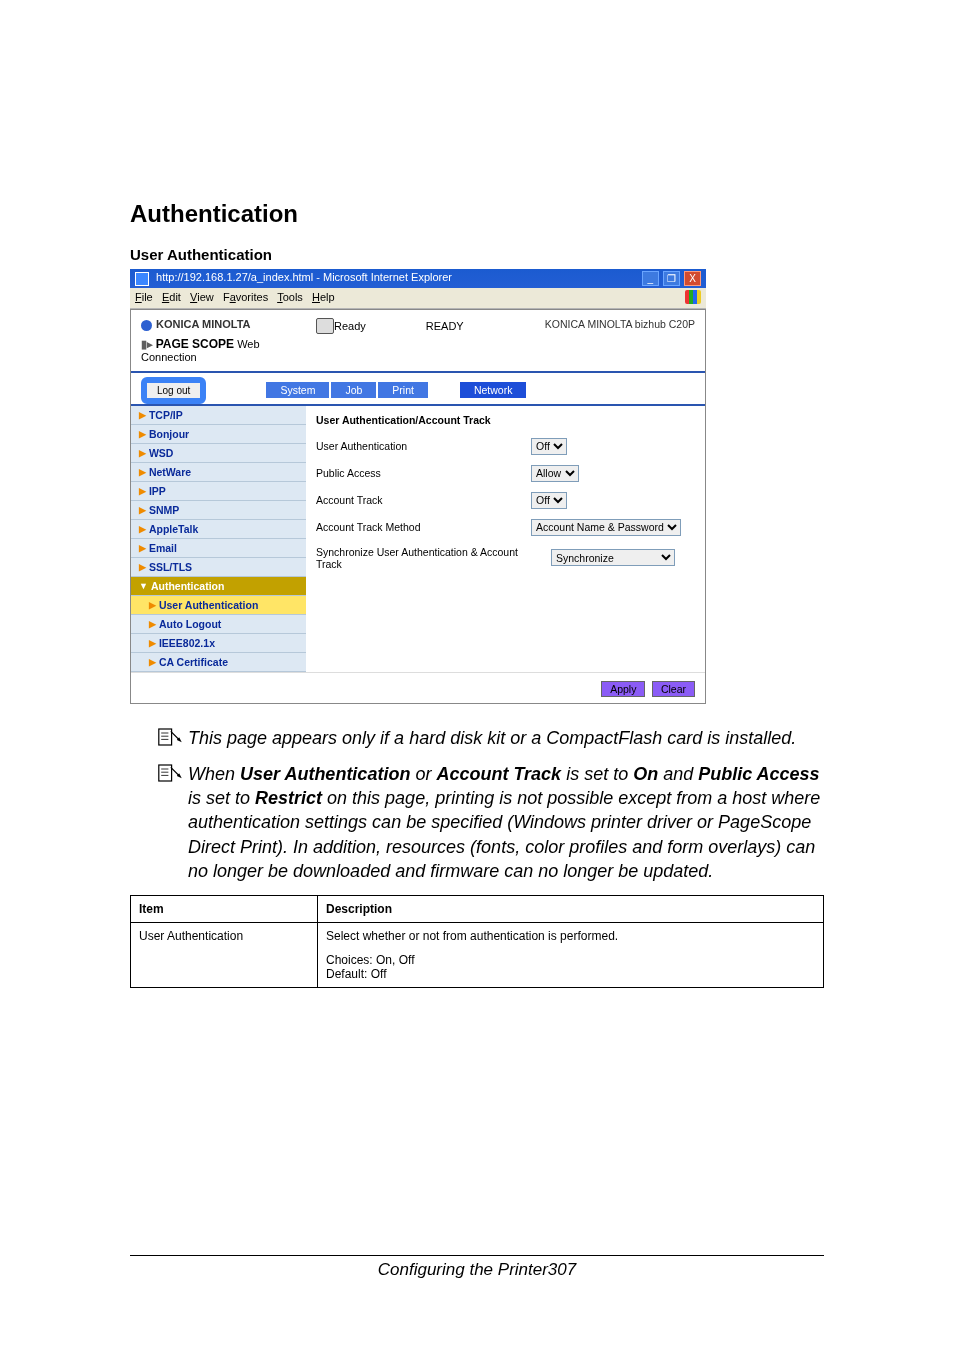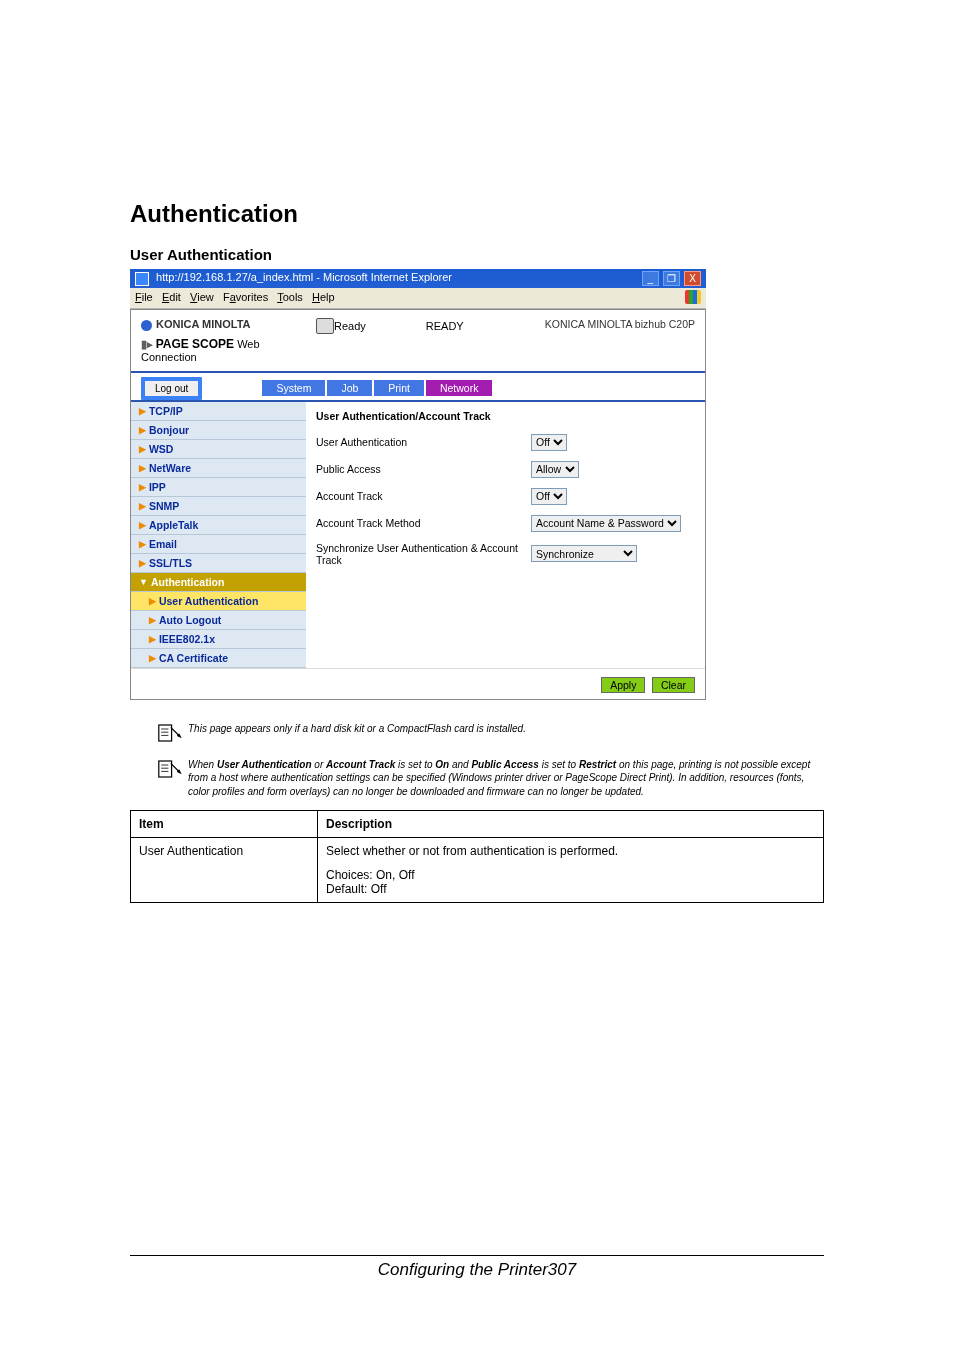--- a/index.html
+++ b/index.html
@@ -91,31 +91,31 @@
     width:16px;height:14px; display:inline-block;
     border:1px solid #555; background:#ddd; border-radius:2px;
   }
   .wc-model { font-size:10.5px; color:#333; }
   .wc-tabs-row {
     display:flex; align-items:center; padding: 4px 10px 0;
     border-bottom: 2px solid #2a55b0;
   }
   .logout-btn {
     font-size: 10px; padding:2px 10px;
-    background:#efefef; border:4px solid #3b82f6; border-radius:1px;
+    background:#efefef; border:6px solid #3b82f6; border-radius:6px;
     margin-right: 60px;
     text-align: right;
   }
   .wc-tabs { display:flex; }
   .wc-tabs div {
     font-size: 10.5px; color:#fff;
     padding:2px 14px; margin-right:2px;
     background:#4277e3;
   }
-  .wc-tabs div.active { background:#a21caf; }
+  .wc-tabs div.active { background:#1d4ed8;margin-left:30px; }
   .wc-body { display:flex; }
   .wc-sidebar {
     width:175px; font-size:10.5px;
   }
   .wc-sidebar .item {
     padding: 3px 8px;
     border-bottom: 1px solid #b6c8d9;
     background:#dde8f3;
     color:#0a2a9a; font-weight:bold;
     display:flex; align-items:center;
@@ -135,37 +135,37 @@
   .wc-main h4 { font-size:10.5px; margin:0 0 12px 0; }
   .wc-form-row { display:flex; align-items:center; margin-bottom:10px;}
   .wc-form-row .lbl { width:215px;}
   .wc-form-row select {
     font-size:10.5px; border:1px solid #7f9db9; height:17px;
   }
   .wc-footer {
     padding: 6px 10px; text-align:right; border-top:1px solid #ddd;
   }
   .wc-footer button {
-    font-size:10.5px; padding:1px 8px; background:#84cc16;
+    font-size:10.5px; padding:1px 8px; background:#8b5cf6;
     border:1px solid #666; margin-left:2px;
   }
   .body-text {
     font-size: 15px; line-height:1.35; margin-bottom:14px;
   }
   .body-text strong { font-weight:bold;}
   .note-row {
     display:flex; margin-bottom:12px;
     padding-left: 28px;
   }
   .note-icon {
     width: 30px; flex:none; padding-top:2px;
   }
   .note-icon svg { width:24px; height:18px;}
   .note-text {
-    font-size:10px; font-style:italic; line-height:1.35;
+    font-size:18px; font-style:italic; line-height:1.35;
   }
   .note-text b { font-weight:bold; }
   table.item-table {
     width:100%; border-collapse:collapse; font-size:12px;
   }
   table.item-table th, table.item-table td {
     border:1px solid #000; padding:6px 8px; text-align:left; vertical-align:top;
   }
   table.item-table th { font-weight:bold;}
   table.item-table td p { margin:0 0 10px 0;}
@@ -309,21 +309,21 @@
           <div class="wc-form-row">
             <span class="lbl">Account Track</span>
             <select><option>Off</option></select>
           </div>
           <div class="wc-form-row">
             <span class="lbl">Account Track Method</span>
             <select><option>Account Name &amp; Password</option></select>
           </div>
           <div class="wc-form-row">
             <span class="lbl">Synchronize User Authentication &amp; Account Track</span>
-            <select style="width:106px;"><option>Synchronize</option></select>
+            <select style="width:124px;margin-left:20px;"><option>Synchronize</option></select>
           </div>
         </div>
       </div>
       <div class="wc-footer">
         <button>Apply</button>
         <button>Clear</button>
       </div>
     </div>
   </div>
 

